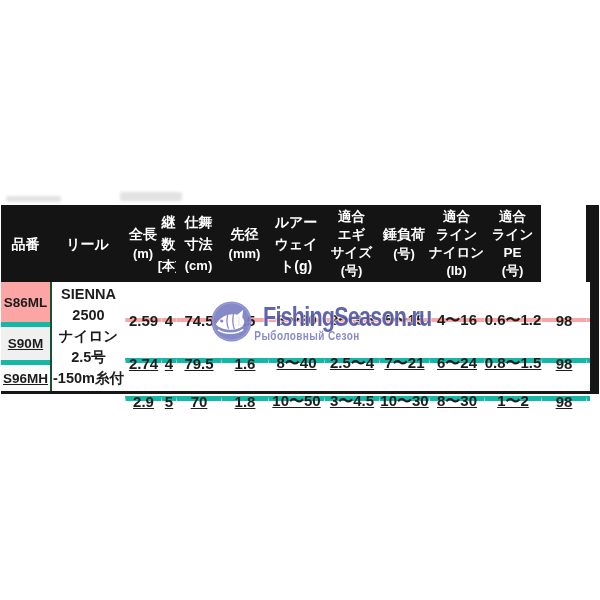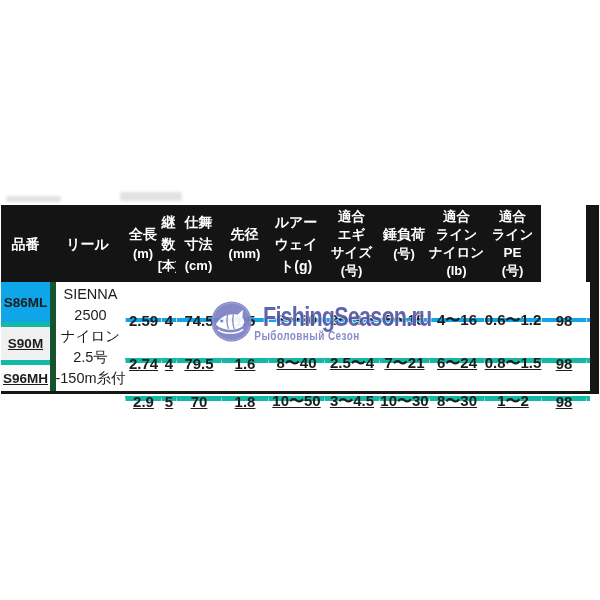--- a/index.html
+++ b/index.html
@@ -30,27 +30,27 @@
   .hc.h3{line-height:22px;}
   .hc.h4{line-height:18px;font-size:13.5px;}
   .hc .u{font-size:13px;}
   .dc{
     display:flex;align-items:center;justify-content:center;
     font-weight:bold;font-size:15px;color:#1c1c1c;white-space:nowrap;background:#fff;
   }
   .dc.col-1{font-size:13.5px;}
   .dc:not(.col-1){border-left:1px solid #d8d8d8;margin-top:36px;}
   .dc.r2,.dc.r3{border-top:5px solid #14b8a6;text-decoration:underline;}
-  .dc.r1{background:#0ea5e9;}
+  .dc.r1{background:#fca5a5;}
   .dc.r2{background:#f0f0f0;}
   .dc.r3{background:#fbfbfb;}
   .reel-span{
-    grid-column:2;grid-row:2/5;background:#ffffff;border-left:6px solid #14532d;
+    grid-column:2;grid-row:2/5;background:#ffffff;border-left:2px solid #14532d;
     display:flex;flex-direction:column;align-items:center;justify-content:center;
-    font-weight:normal;font-size:14.5px;color:#1c1c1c;line-height:21px;white-space:nowrap;
+    font-weight:bold;font-size:14.5px;color:#1c1c1c;line-height:21px;white-space:nowrap;
   }
   
   .watermark{position:absolute;left:210px;top:300px;display:flex;gap:10px;opacity:.93;z-index:9;}
   .wm-logo{width:43px;height:43px;flex:none;}
   .wm-text{margin-top:4px;transform:scaleX(.8);transform-origin:left top;display:flex;flex-direction:column;}
   .wm-brand{
     font-size:27px;font-weight:bold;letter-spacing:-1px;color:#555aa8;line-height:1;white-space:nowrap;
     text-shadow:0 1px 0 rgba(255,255,255,.75),0 -1px 0 rgba(255,255,255,.75),1px 0 0 rgba(255,255,255,.75),-1px 0 0 rgba(255,255,255,.75);
   }
   .wm-sub{

